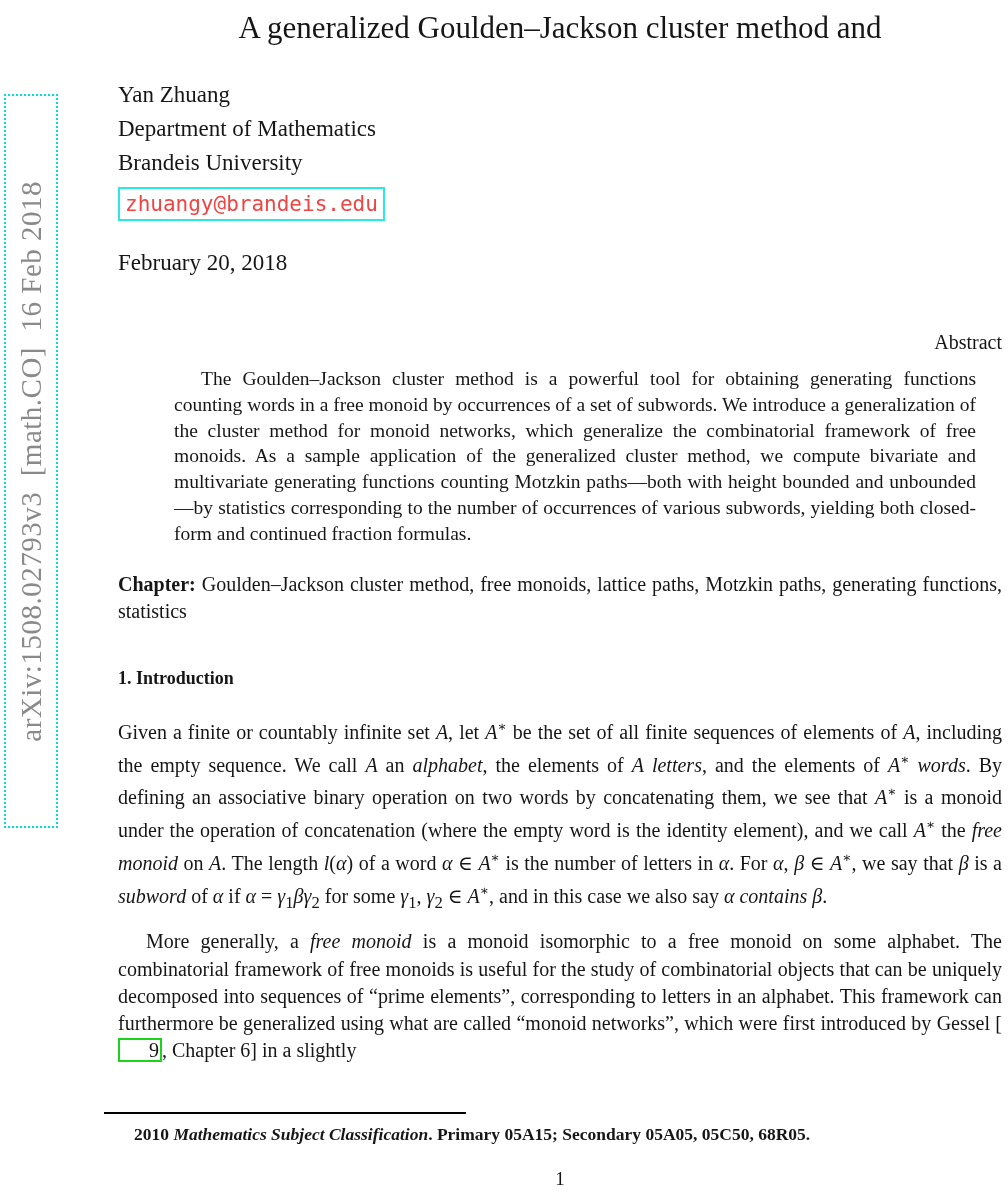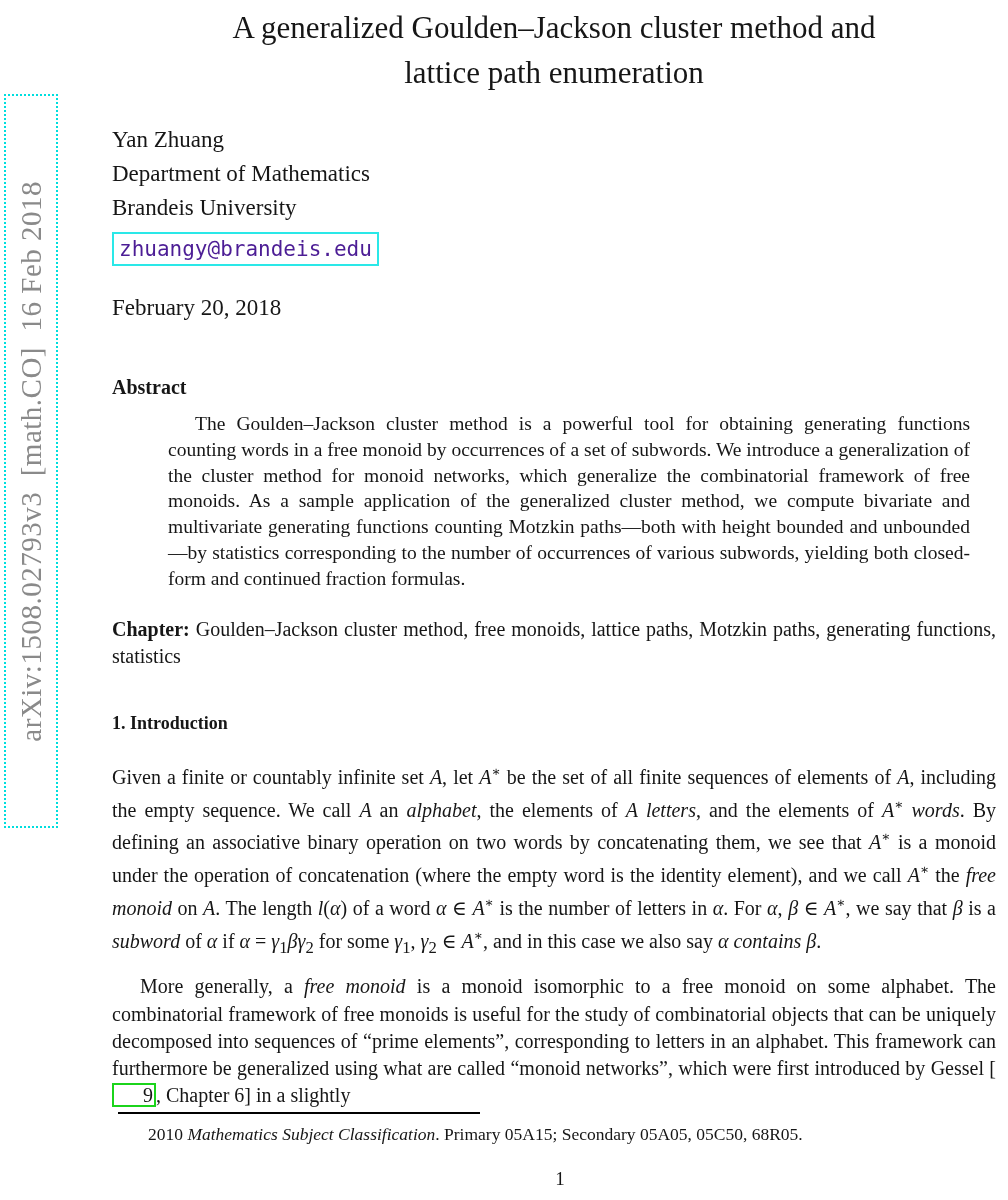--- a/index.html
+++ b/index.html
@@ -17,72 +17,71 @@
     border:2px dotted var(--stamp-border,#00dede);
     display:flex; align-items:center; justify-content:center;
   }
   .stamp-text {
     writing-mode:vertical-rl; transform:rotate(180deg);
     font-size:29px; color:var(--stamp-text,#8a8a8a);
     white-space:pre; letter-spacing:.5px;
     font-family:"Liberation Serif","DejaVu Serif",serif;
   }
 
-  .content { position:absolute; left:112px; top:0; width:884px; }
+  .content { position:absolute; left:118px; top:0; width:884px; }
 
   .title { text-align:center; font-size:31px; line-height:45px; margin-top:5px; font-weight:normal; }
   .author-block { font-size:23px; line-height:34px; margin-top:28px; }
   .email-line { margin-top:4px; line-height:40px; }
   .email-box {
     display:inline-block; border:2px solid var(--email-border,#2ae8e8);
     padding:0 5px; font-family:"DejaVu Sans Mono","Liberation Mono",monospace;
-    font-size:21px; line-height:30px; color:#4c1d95;
+    font-size:21px; line-height:30px; color:#ef4444;
   }
   .date { font-size:23px; line-height:33px; margin-top:22px; }
 
-  .abstract-head { text-align:left; font-weight:bold; font-size:20px; margin-top:52px; }
+  .abstract-head { text-align:right; font-weight:normal; font-size:20px; margin-top:52px; }
   .abstract-body {
     margin:12px 26px 0 56px; font-size:19.5px; line-height:25.8px;
     text-align:justify; text-indent:27px;
   }
 
   .keywords { margin-top:24px; font-size:20px; line-height:27px; text-align:justify; }
   .kw-label { font-weight:bold; }
 
   .section-head { margin-top:36px; font-size:18px; font-weight:bold; line-height:34px; }
 
   .para { margin-top:18px; font-size:20px; line-height:27.3px; text-align:justify; }
   .para-cont { margin-top:12px; text-indent:28px; }
   .para sup, .abstract-body sup { font-size:68%; }
 
   .cite {
     border:2px solid var(--cite-border,#1bd41b);
     padding:0 1px; display:inline-block; line-height:20px;
   }
 
-  .footnote { position:absolute; left:118px; top:1112px; width:884px; }
+  .footnote { position:absolute; left:104px; top:1112px; width:884px;font-weight:bold; }
   .footnote-rule { width:362px; height:0; border:none; border-top:2.5px solid #000; margin:0; }
   .footnote-text { font-size:17.5px; line-height:23px; margin-top:9px; text-indent:30px; }
 
   .pagenum { position:absolute; left:118px; top:1168px; width:884px; text-align:center; font-size:19px; }
 </style>
 </head>
 <body>
 
 <div class="page">
 
   <div class="stamp-box">
     <div class="stamp-text">arXiv:1508.02793v3  [math.CO]  16 Feb 2018</div>
   </div>
 
   <div class="content">
 
     <h1 class="title">
       <span>A generalized Goulden–Jackson cluster method and</span><br>
-      <span>lattice path enumeration</span>
     </h1>
 
     <div class="author-block">
       <div>Yan Zhuang</div>
       <div>Department of Mathematics</div>
       <div>Brandeis University</div>
       <div class="email-line">
         <span class="email-box">zhuangy@brandeis.edu</span>
       </div>
     </div>

